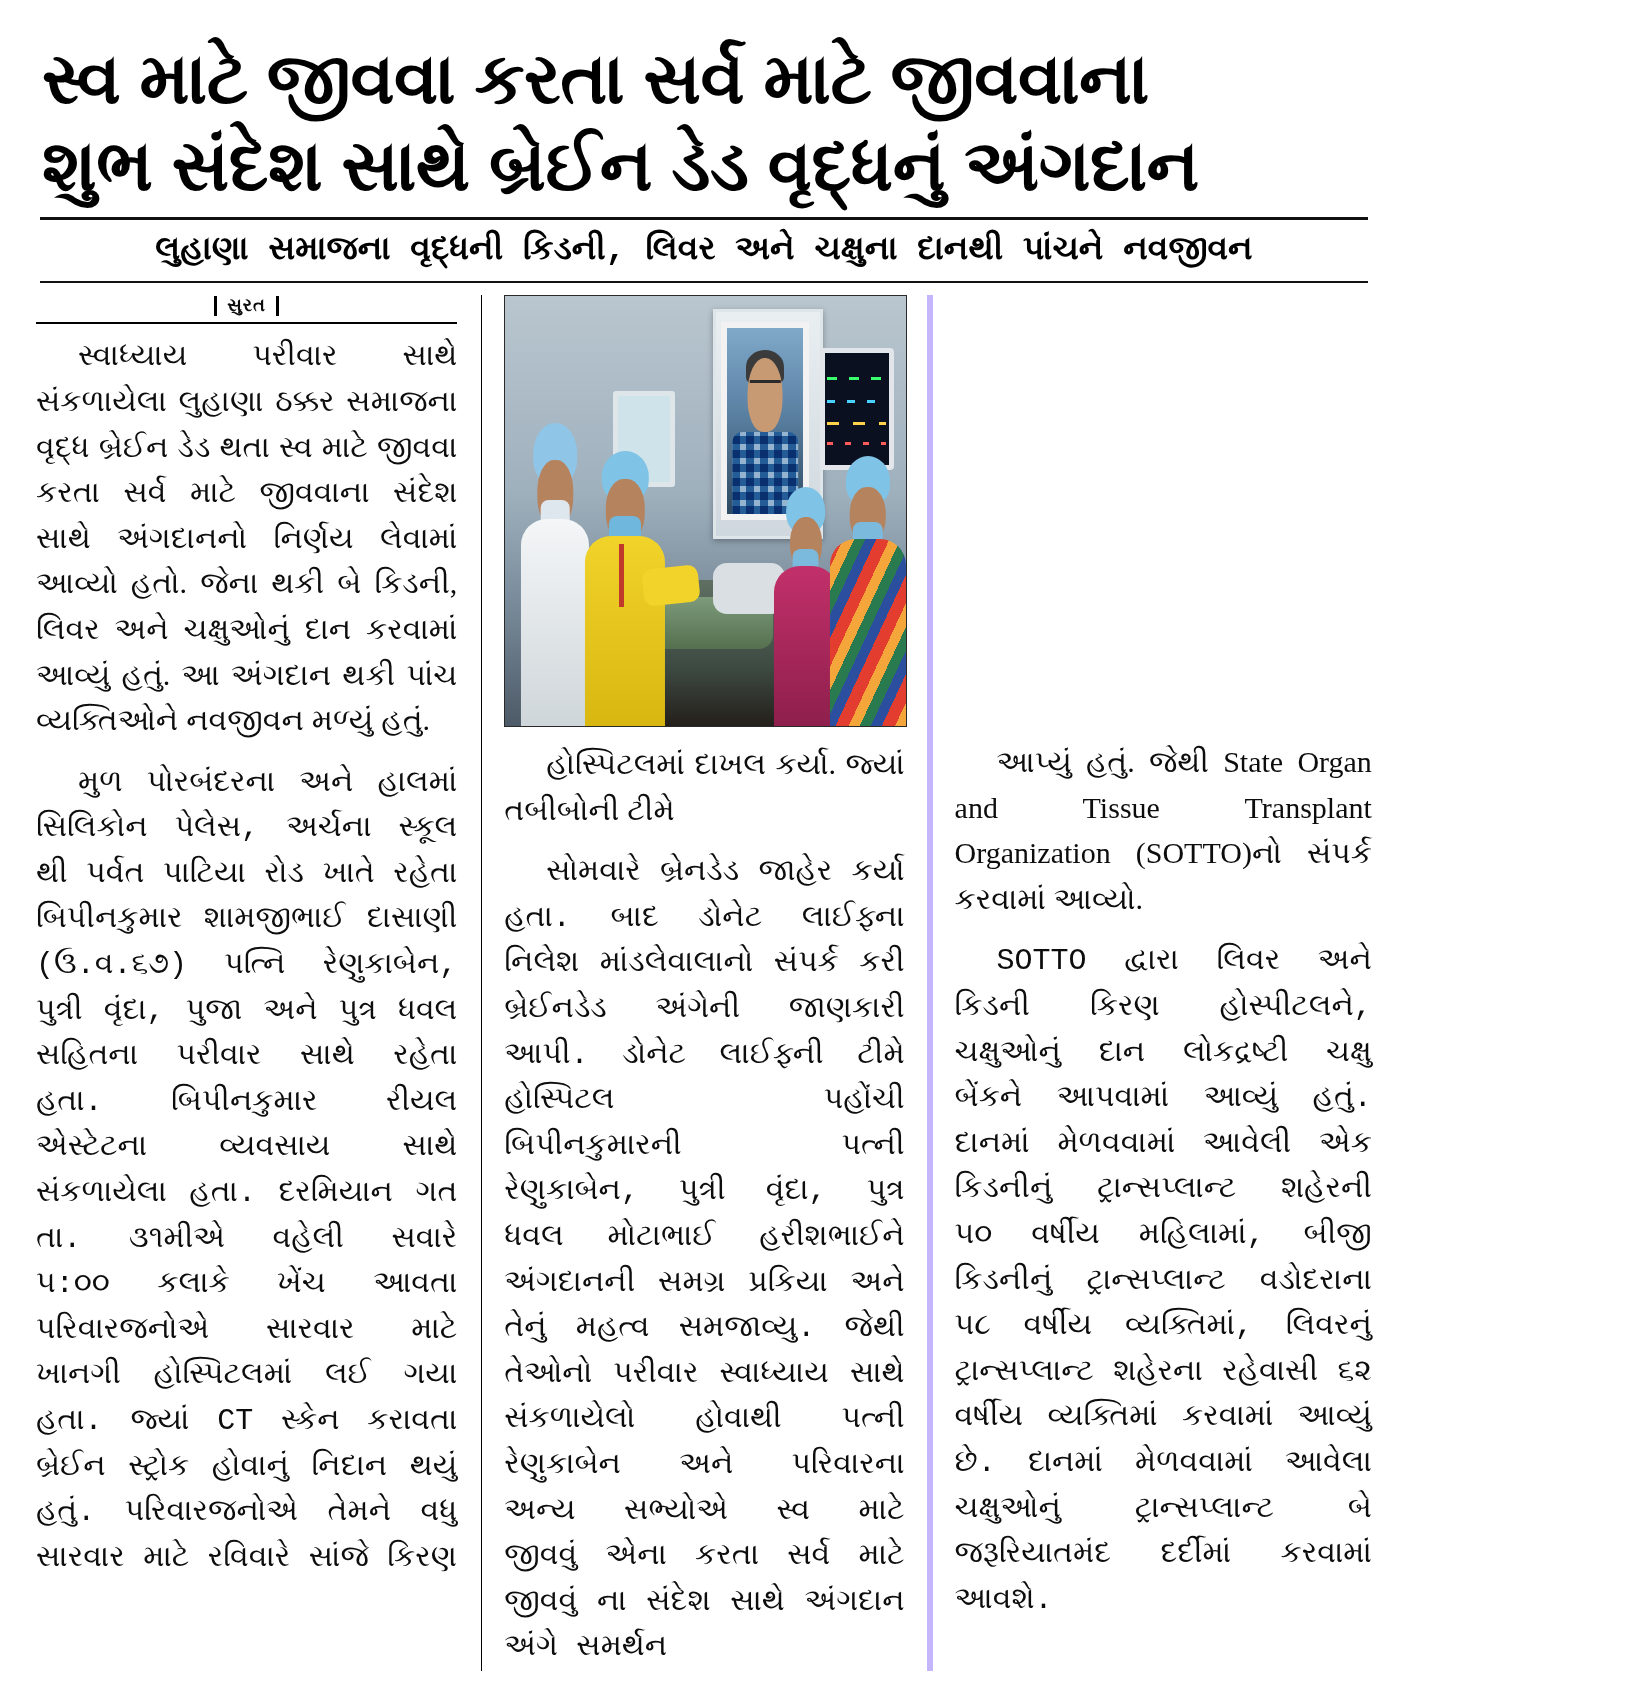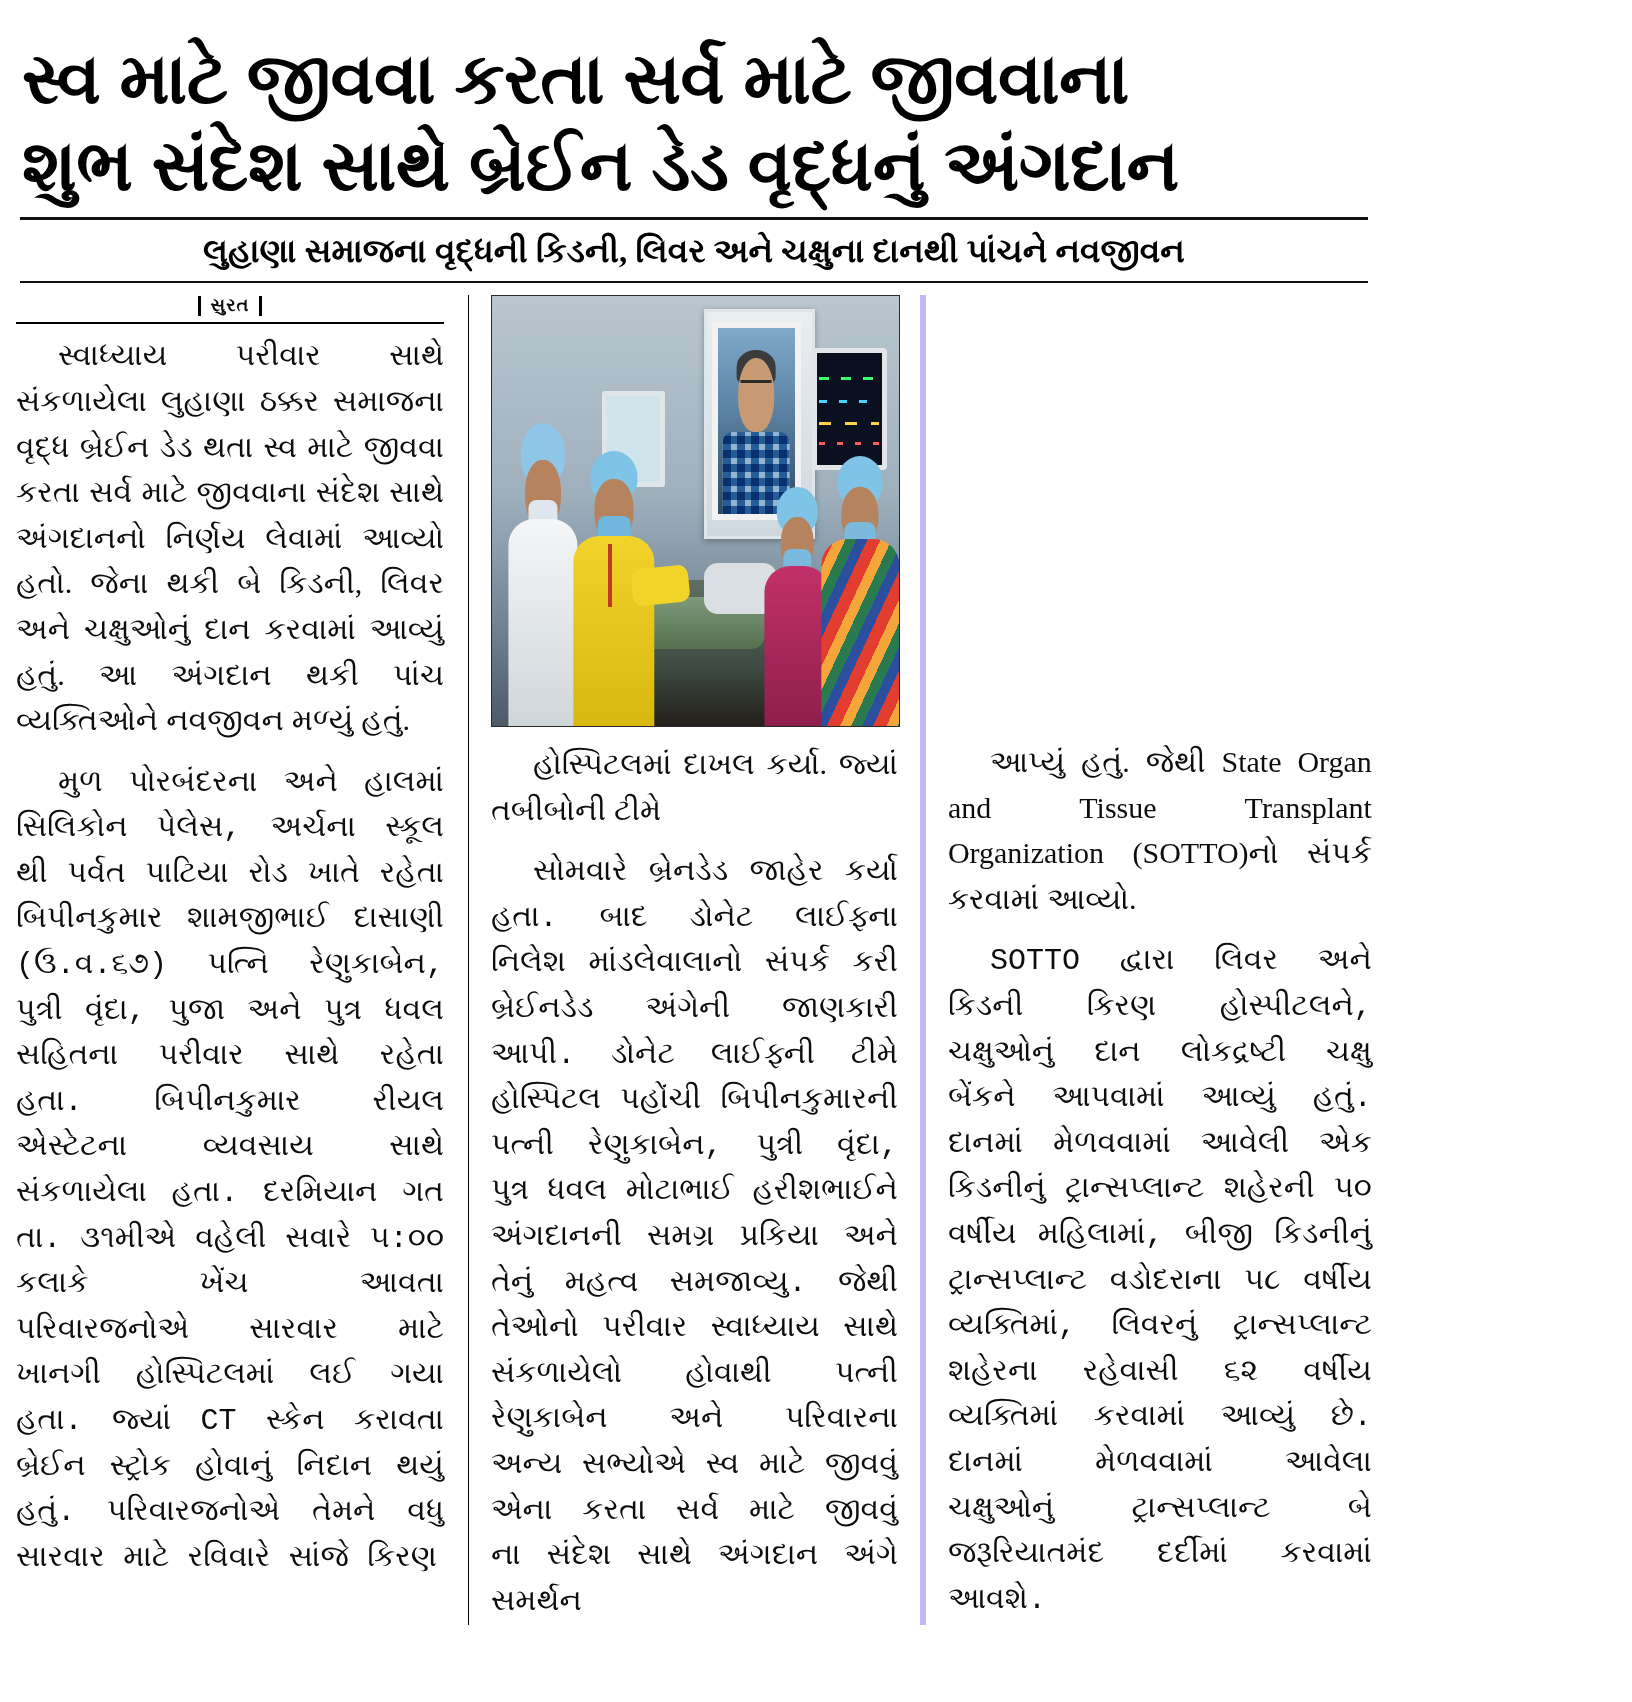--- a/index.html
+++ b/index.html
@@ -12,21 +12,21 @@
     height: 1702px;
     font-family: "Liberation Serif", serif;
     color: #0d0d0d;
     position: relative;
     overflow: hidden;
   }
   .page {
     width: 1408px;
     height: 1702px;
     box-sizing: border-box;
-    padding: 36px 36px 10px 16px;
+    padding: 36px 36px 10px 36px;
     position: relative;
   }
 
   
   .headline {
     font-family: "Liberation Sans", sans-serif;
     font-weight: bold;
     font-size: 71px;
     line-height: 1.22;
     letter-spacing: -0.5px;
@@ -37,21 +37,21 @@
   }
   .headline .line2 {
     display: block;
   }
 
   .rule-thick {
     border-top: 3px solid #111;
     margin: 8px 4px 0 4px;
   }
   .subhead {
-    font-family: Liberation Serif, serif;
+    font-family: Liberation Mono, monospace;
     font-weight: bold;
     font-size: 33px;
     line-height: 1.3;
     text-align: center;
     padding: 10px 4px 8px 4px;
     color: #000;
   }
   .rule-thin {
     border-top: 2px solid #111;
     margin: 0 4px 0 4px;

